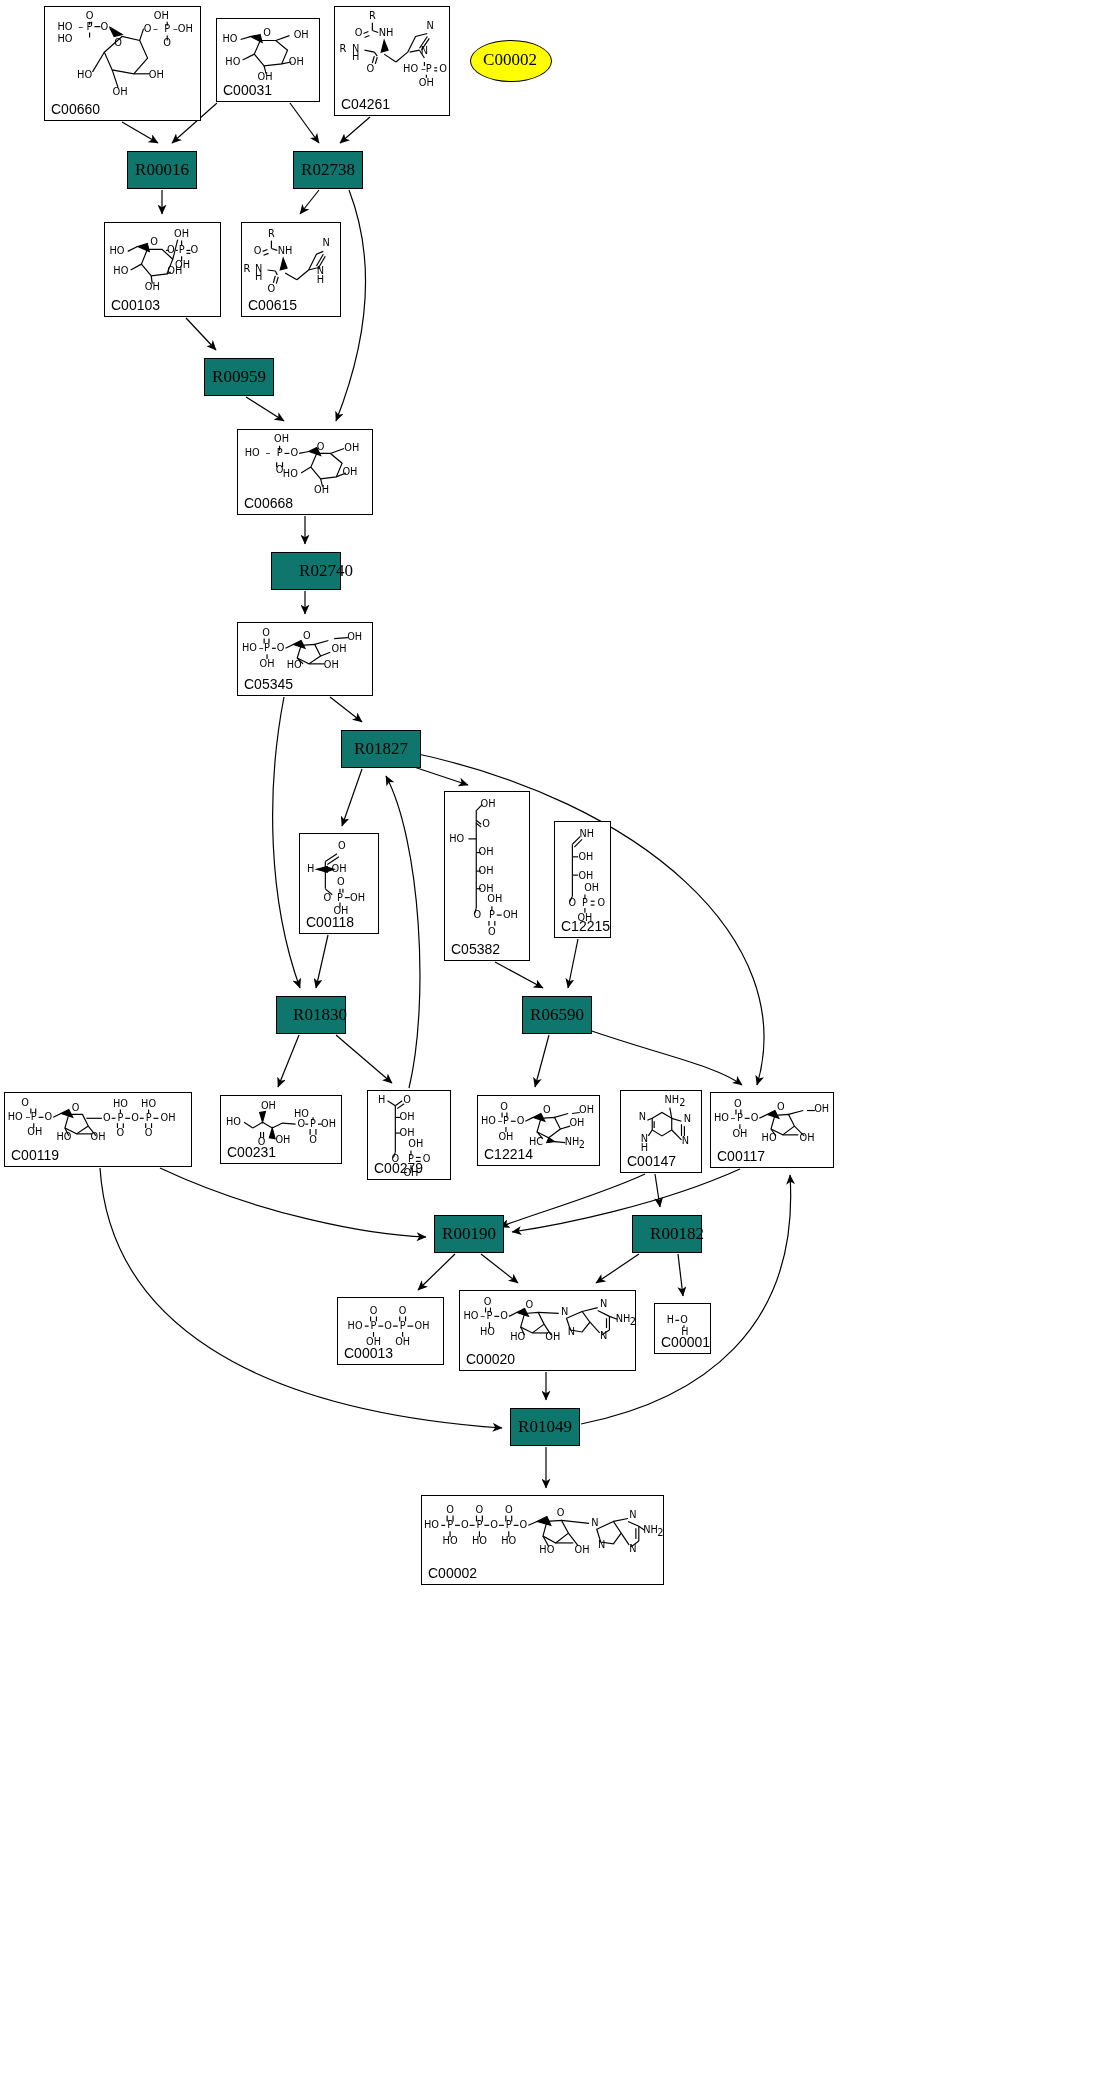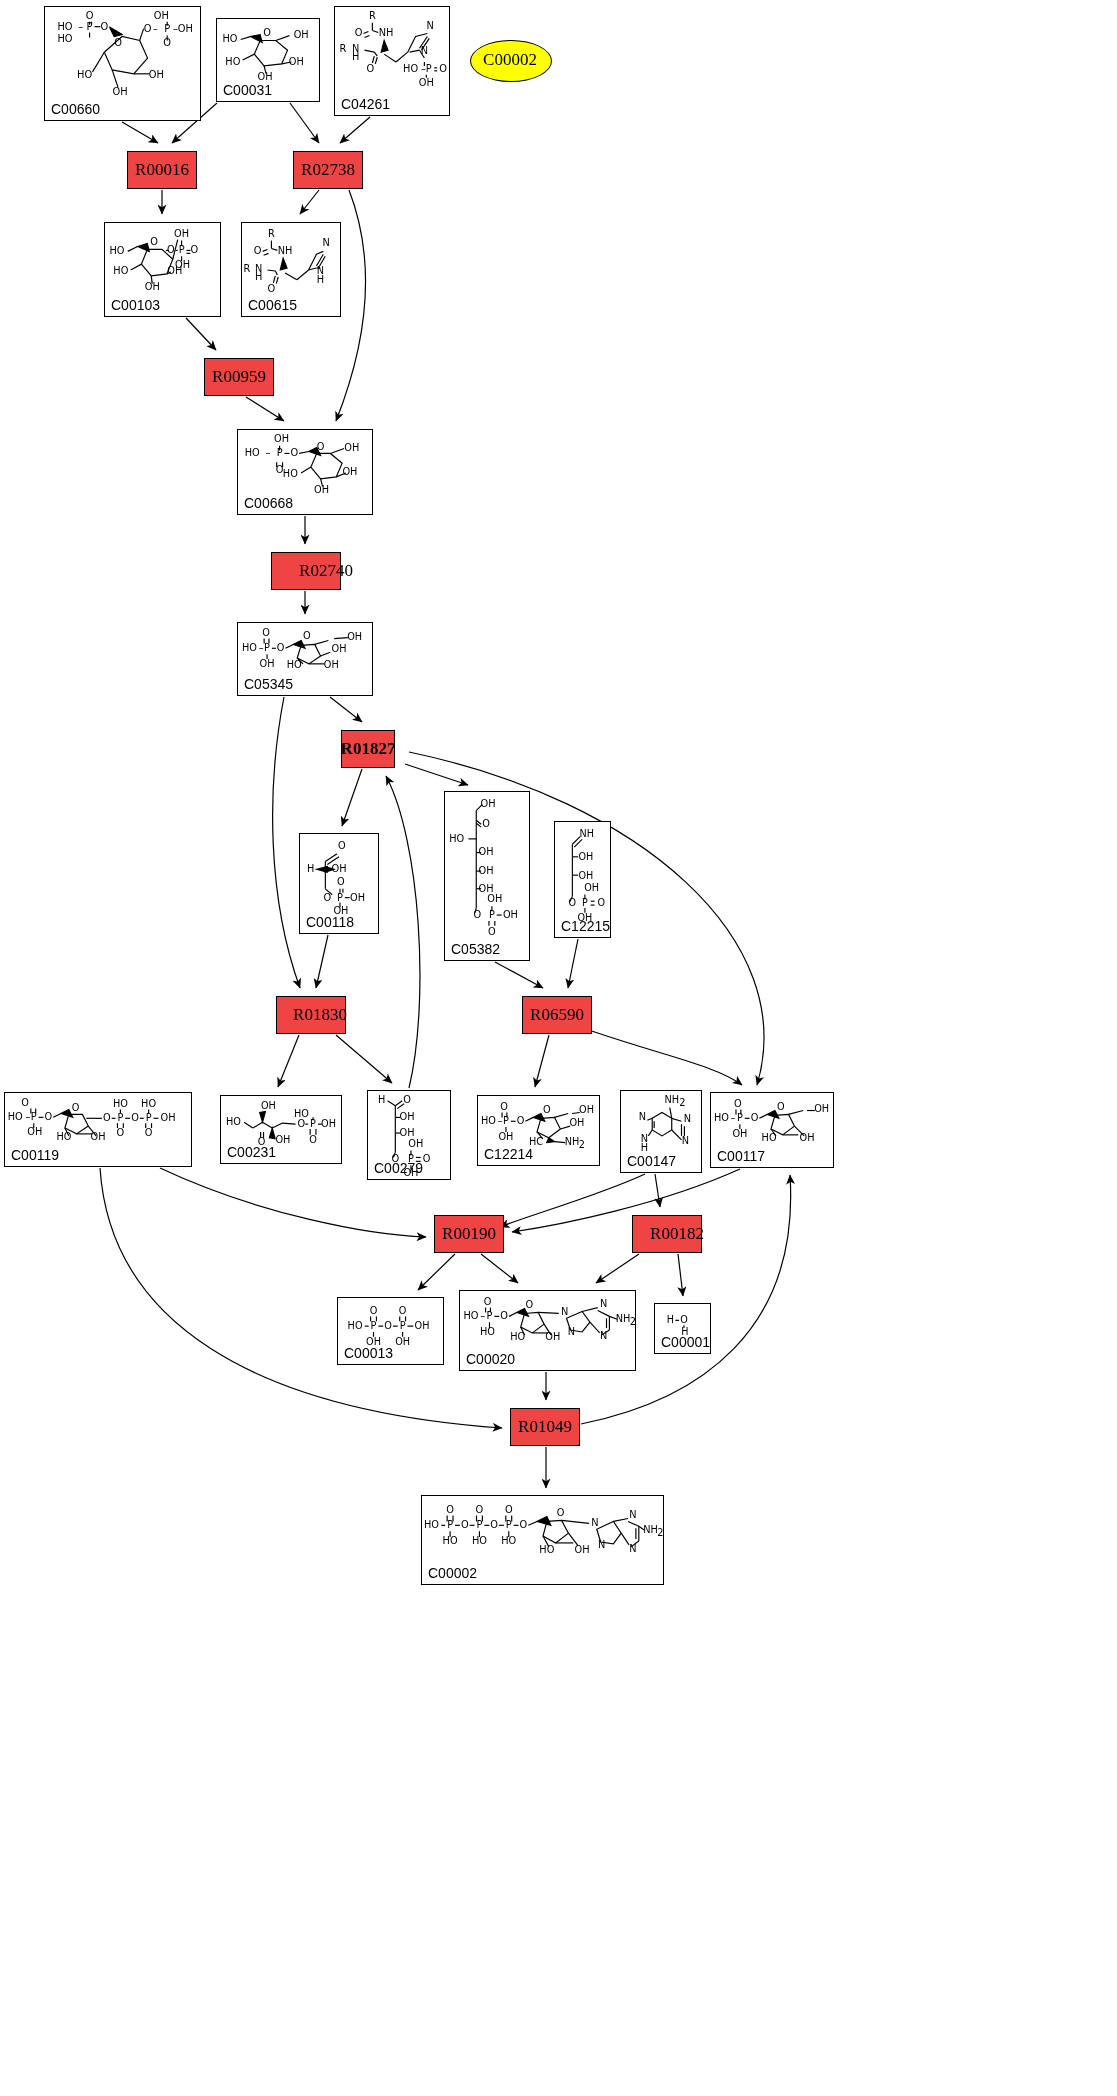--- a/index.html
+++ b/index.html
@@ -1,21 +1,21 @@
 <!DOCTYPE html>
 <html><head>
 <meta charset="utf-8">
 <style>
   html,body{margin:0;padding:0;background:#ffffff;}
   body{font-family:"Liberation Serif",serif;}
   #canvas{position:relative;width:1117px;height:2096px;background:#fff;overflow:hidden;}
   .cbox{position:absolute;border:1.4px solid #000;background:#fff;box-sizing:border-box;}
   .cid{position:absolute;left:6px;bottom:3px;font-family:Liberation Sans, sans-serif;font-size:14px;color:#000;letter-spacing:0px;white-space:nowrap;}
   .struct{position:absolute;left:0;top:0;width:100%;height:100%;}
-  .rnode{position:absolute;border:1.4px solid #000;background:#ef4444;box-sizing:border-box;
+  .rnode{position:absolute;border:1.4px solid #000;background:#0f766e;box-sizing:border-box;
          display:flex;align-items:center;justify-content:center;
          font-family:"Liberation Serif",serif;font-size:17px;color:#000;}
   .ynode{position:absolute;box-sizing:border-box;display:flex;align-items:center;justify-content:center;
          font-family:"Liberation Serif",serif;font-size:17px;color:#000;}
   .ynode .ell{position:absolute;left:0;top:0;width:100%;height:100%;border:1.4px solid #000;
               background:#FFFF00;border-radius:50%;}
   .ynode span{position:relative;z-index:2;}
   svg.edges{position:absolute;left:0;top:0;width:1117px;height:2096px;pointer-events:none;}
 </style>
 </head>
@@ -112,21 +112,21 @@
     </div>
   <div class="rnode" style="left:293px;top:151px;width:70px;height:38px;">
     <span>R02738</span>
     </div>
   <div class="rnode" style="left:204px;top:358px;width:70px;height:38px;">
     <span>R00959</span>
     </div>
   <div class="rnode" style="left:271px;top:552px;width:70px;height:38px;padding-left:40px;">
     <span>R02740</span>
     </div>
-  <div class="rnode" style="left:341px;top:730px;width:54px;height:38px;font-weight:bold;">
+  <div class="rnode" style="left:341px;top:730px;width:80px;height:38px;">
     <span>R01827</span>
     </div>
   <div class="rnode" style="left:276px;top:996px;width:70px;height:38px;padding-left:18px;">
     <span>R01830</span>
     </div>
   <div class="rnode" style="left:522px;top:996px;width:70px;height:38px;align-items:center;">
     <span>R06590</span>
     </div>
   <div class="rnode" style="left:434px;top:1215px;width:70px;height:38px;">
     <span>R00190</span>

